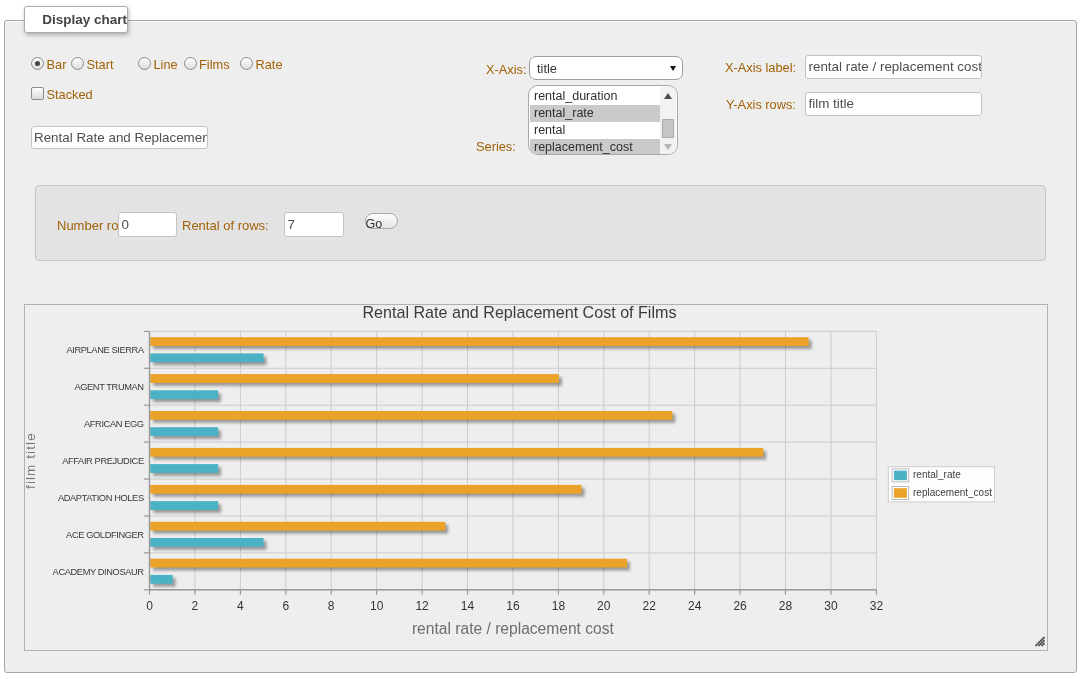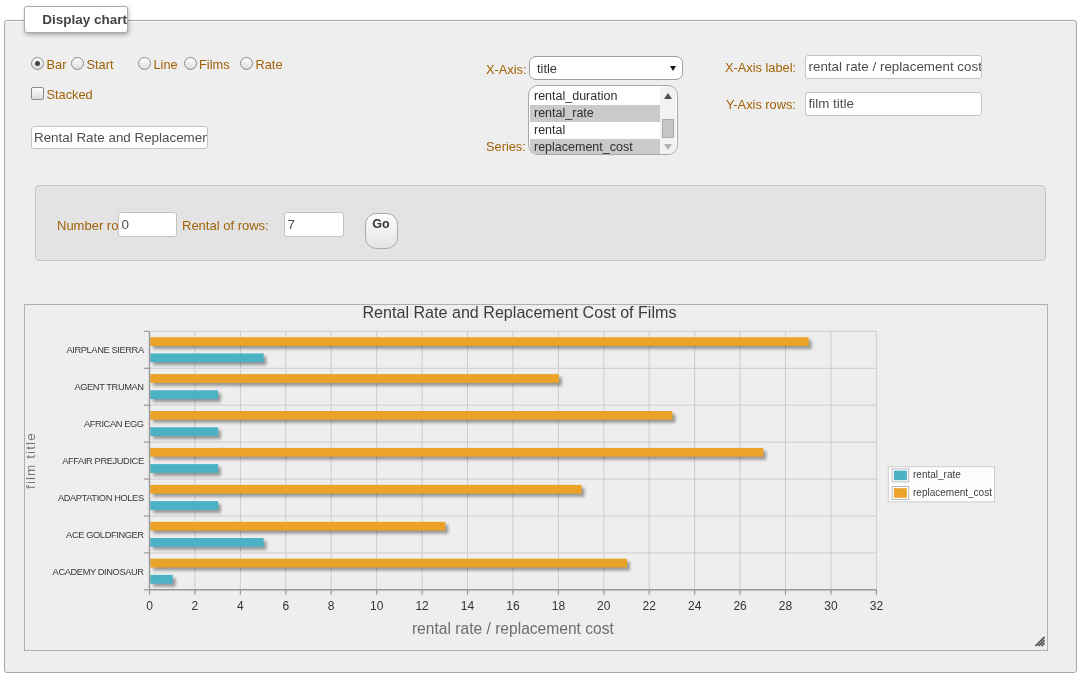--- a/index.html
+++ b/index.html
@@ -14,21 +14,21 @@
 #selectbox .stxt { position:absolute; left:7px; top:4px; font-size:12.8px; color:#333; }
 #selectbox .arr { position:absolute; right:6.5px; top:9px; width:0; height:0; border-left:3.4px solid transparent; border-right:3.4px solid transparent; border-top:5.8px solid #141414; }
 #listbox { left:528px; top:85px; width:150px; height:70px; background:#fff; border:1px solid #a8a8a8; border-radius:10px; overflow:hidden; }
 .litem { position:absolute; left:1px; width:131px; height:17px; font-size:12.5px; color:#2f2f2f; padding-left:4px; line-height:17px; white-space:nowrap; }
 .litem.sel { background:#cacaca; }
 #sbar { position:absolute; right:1px; top:1px; width:16px; height:67.5px; background:#f2f2f2; }
 #sbar .up { position:absolute; left:4px; top:6px; width:0; height:0; border-left:4.5px solid transparent; border-right:4.5px solid transparent; border-bottom:6px solid #4e4e4e; }
 #sbar .dn { position:absolute; left:4px; bottom:5px; width:0; height:0; border-left:4.5px solid transparent; border-right:4.5px solid transparent; border-top:6px solid #b4b4b4; }
 #sbar .th { position:absolute; left:1.5px; top:32px; width:12px; height:19px; background:#c6c6c6; border:1px solid #ababab; }
 #panel { left:35px; top:185px; width:1011px; height:76px; background:#e3e3e3; border:1px solid #c6c6c6; border-radius:4px; }
-#go { left:364.5px; top:213px; width:33px; height:36px; border:1px solid #a9a9a9; border-radius:11.5px; background:linear-gradient(#fdfdfd,#e4e4e4); font-family:"Liberation Sans",sans-serif; font-size:12.5px; font-weight:bold; color:#333; text-align:center; line-height:20px; }
+#go { left:364.5px; top:213px; width:33px; height:16px; border:1px solid #a9a9a9; border-radius:11.5px; background:linear-gradient(#fdfdfd,#e4e4e4); font-family:"Liberation Sans",sans-serif; font-size:12.5px; font-weight:normal; color:#333; text-align:left; line-height:20px; }
 #chartbox { left:24px; top:304px; width:1023.5px; height:346.5px; background:#eeeeee; border:1px solid #b0b0b0; }
 </style></head>
 <body>
 <div id="fs" class="abs"></div>
 <div id="fsleg" class="abs">Display chart</div>
 
 <span class="radio on" style="left:30.5px;top:57px"></span>
 <div class="lbl" style="left:46.5px;top:57px">Bar</div>
 <span class="radio" style="left:71px;top:57px"></span>
 <div class="lbl" style="left:86.5px;top:57px">Start</div>
@@ -52,21 +52,21 @@
   <div class="litem" style="top:1.5px">rental_duration</div>
   <div class="litem sel" style="top:18.5px">rental_rate</div>
   <div class="litem" style="top:35.5px">rental</div>
   <div class="litem sel" style="top:52.5px">replacement_cost</div>
   <div id="sbar">
       <span class="up"></span>
       <span class="th"></span>
       <span class="dn"></span>
     </div>
 </div>
-<div class="lbl" style="left:486px;top:138.5px">Series:</div>
+<div class="lbl" style="left:476px;top:138.5px">Series:</div>
 
 <div class="lbl" style="left:725px;top:60px">X-Axis label:</div>
 <input class="txt abs" style="left: 805px; top: 54.5px; width: 177px; height: 24px;" value="rental rate / replacement cost" readonly="">
 <div class="lbl" style="left:726px;top:97px">Y-Axis rows:</div>
 <input class="txt abs" style="left: 805px; top: 91.5px; width: 177px; height: 24px;" value="film title" readonly="">
 
 <div id="panel" class="abs"></div>
 <div class="lbl" style="left:57px;top:218px;font-size:13px">Number row:</div>
 <input class="txt abs" style="left: 118px; top: 212px; width: 59px; height: 25px;" value="0" readonly="">
 <div class="lbl" style="left:182px;top:218px;font-size:13px">Rental of rows:</div>

